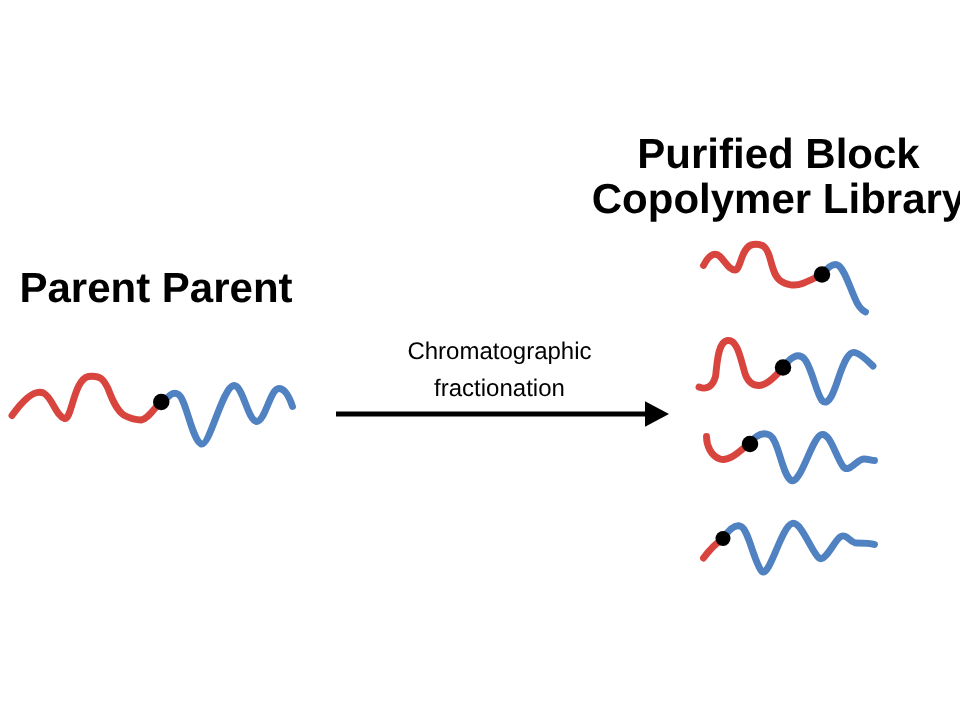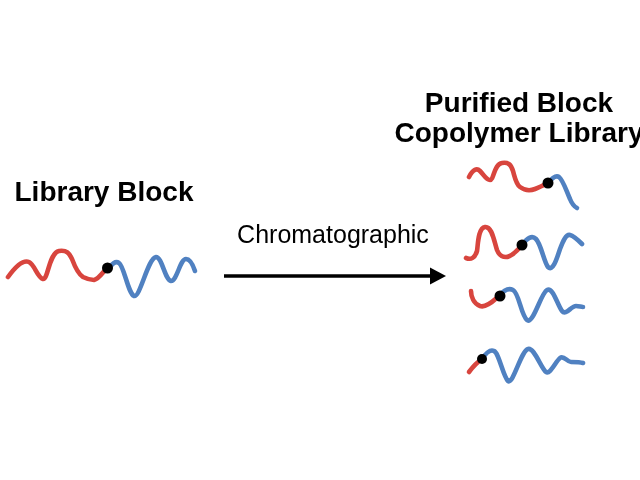--- a/index.html
+++ b/index.html
@@ -15,40 +15,41 @@
     background:var(--bg);
     overflow:hidden;
     font-family:"Liberation Sans", sans-serif;
     color:var(--ink);
   }
   .label{position:absolute;text-align:center;white-space:nowrap;}
   .label .ln{display:block;}
   .title{font-weight:bold;font-size:28px;line-height:30px;}
   .parent-title{left:6px;top:177px;width:196px;}
   .library-title{left:394px;top:88px;width:250px;}
-  .process-label{left:233px;top:222px;width:200px;font-size:25px;line-height:25px;font-weight:400;}
+  .process-label{left:233px;top:222px;width:200px;font-size:16px;line-height:25px;font-weight:400;}
   svg.art{position:absolute;left:0;top:0;}
   .chain{fill:none;stroke-linecap:round;stroke-linejoin:round;stroke-width:4.6;}
   .red{stroke:var(--red);}
   .blue{stroke:var(--blue);}
   .dot{fill:var(--ink);}
   .arrow-line{stroke:var(--ink);stroke-width:3.4;}
   .arrow-head{fill:var(--ink);}
 </style>
 </head>
 <body>
 
 <div class="canvas">
 
   <div class="label title parent-title">
-    <span class="ln">Library Block</span>
+    <span class="ln">Parent Parent</span>
   </div>
 
   <div class="label process-label">
     <span class="ln">Chromatographic</span>
+    <span class="ln">fractionation</span>
   </div>
 
   <div class="label title library-title">
     <span class="ln">Purified Block</span>
     <span class="ln">Copolymer Library</span>
   </div>
 
   <svg class="art" width="640" height="480" viewBox="0 0 640 480">
 
     <g>

